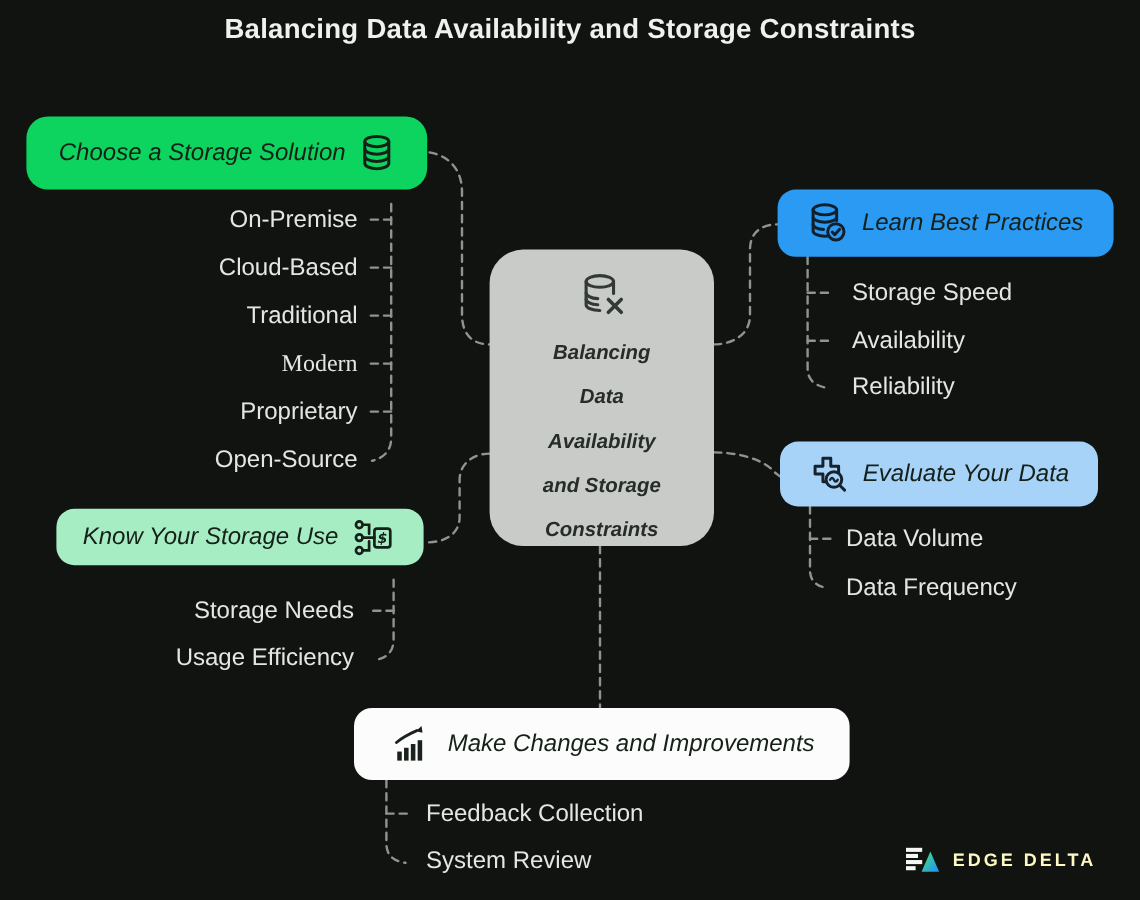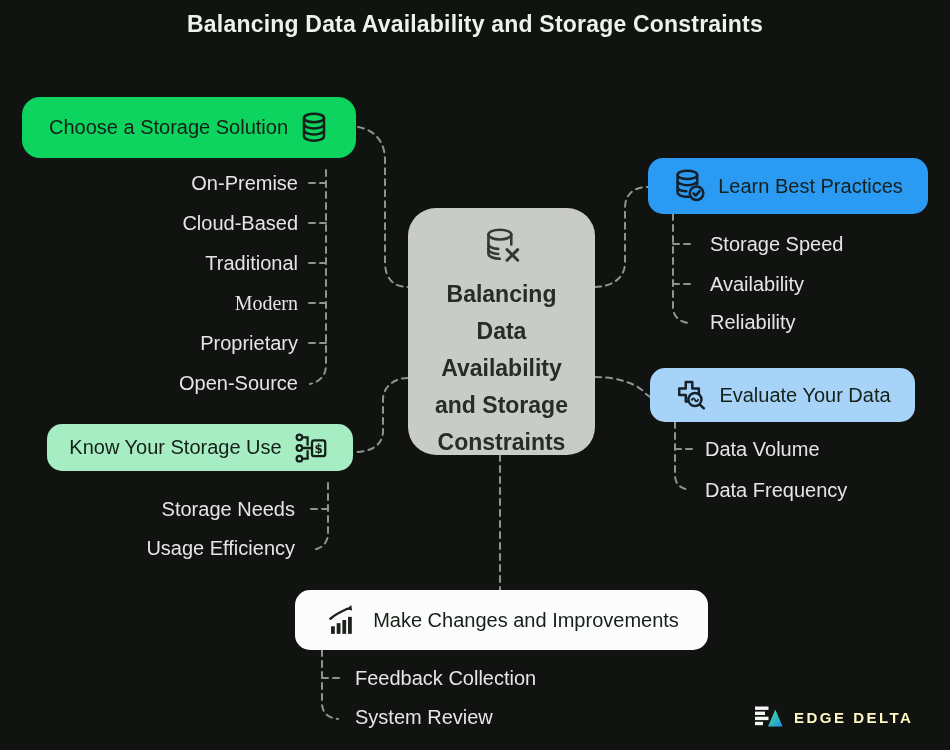--- a/index.html
+++ b/index.html
@@ -9,33 +9,33 @@
     font-family:"Liberation Sans",sans-serif;
   }
   .title{
     position:absolute;top:11px;left:0;width:100%;text-align:center;
     color:#eef1ee;font-size:23px;font-weight:700;letter-spacing:.2px;
   }
   svg.connectors{position:absolute;left:0;top:0;}
   svg.connectors path{fill:none;stroke:#8f948f;stroke-width:2;stroke-dasharray:6 5;stroke-linecap:round;}
   .node{
     position:absolute;display:flex;align-items:center;justify-content:center;gap:11px;
-    color:#152018;font-size:20px;font-weight:500;white-space:nowrap;
+    color:#152018;font-size:20px;font-weight:500;white-space:nowrap;font-style:italic;
   }
   #node-choose{left:22px;top:97px;width:334px;height:61px;background:#0cd45f;border-radius:18px;}
   #node-learn{left:648px;top:158px;width:280px;height:56px;background:#2b9af3;border-radius:15px;}
   #node-evaluate{left:650px;top:368px;width:265px;height:54px;background:#a7d3f8;border-radius:15px;}
   #node-know{left:47px;top:424px;width:306px;height:47px;background:#a6edc4;border-radius:15px;text-align:center;}
   #node-make{left:295px;top:590px;width:413px;height:60px;background:#fbfcfb;border-radius:15px;}
   #node-center{
     left:408px;top:208px;width:187px;height:247px;background:#c9cbc8;border-radius:28px;
     display:flex;flex-direction:column;align-items:center;justify-content:flex-start;
     padding-top:18px;box-sizing:border-box;
   }
-  .center-line{color:#262c27;font-size:23px;font-weight:600;line-height:26px;text-align:center;}
+  .center-line{color:#262c27;font-size:17px;font-weight:600;line-height:26px;text-align:center;}
   #node-center svg{margin-bottom:4px;}
   .item{
     position:absolute;color:#e5e5e5;font-size:20px;height:24px;line-height:24px;white-space:nowrap;
   }
   .item.r{text-align:right;}
   .brand{
     position:absolute;left:755px;top:702px;height:30px;display:flex;align-items:center;gap:9px;
   }
   .brand-text{color:#fef9c3;font-size:15px;font-weight:700;letter-spacing:2.5px;}
   svg{display:block;}

